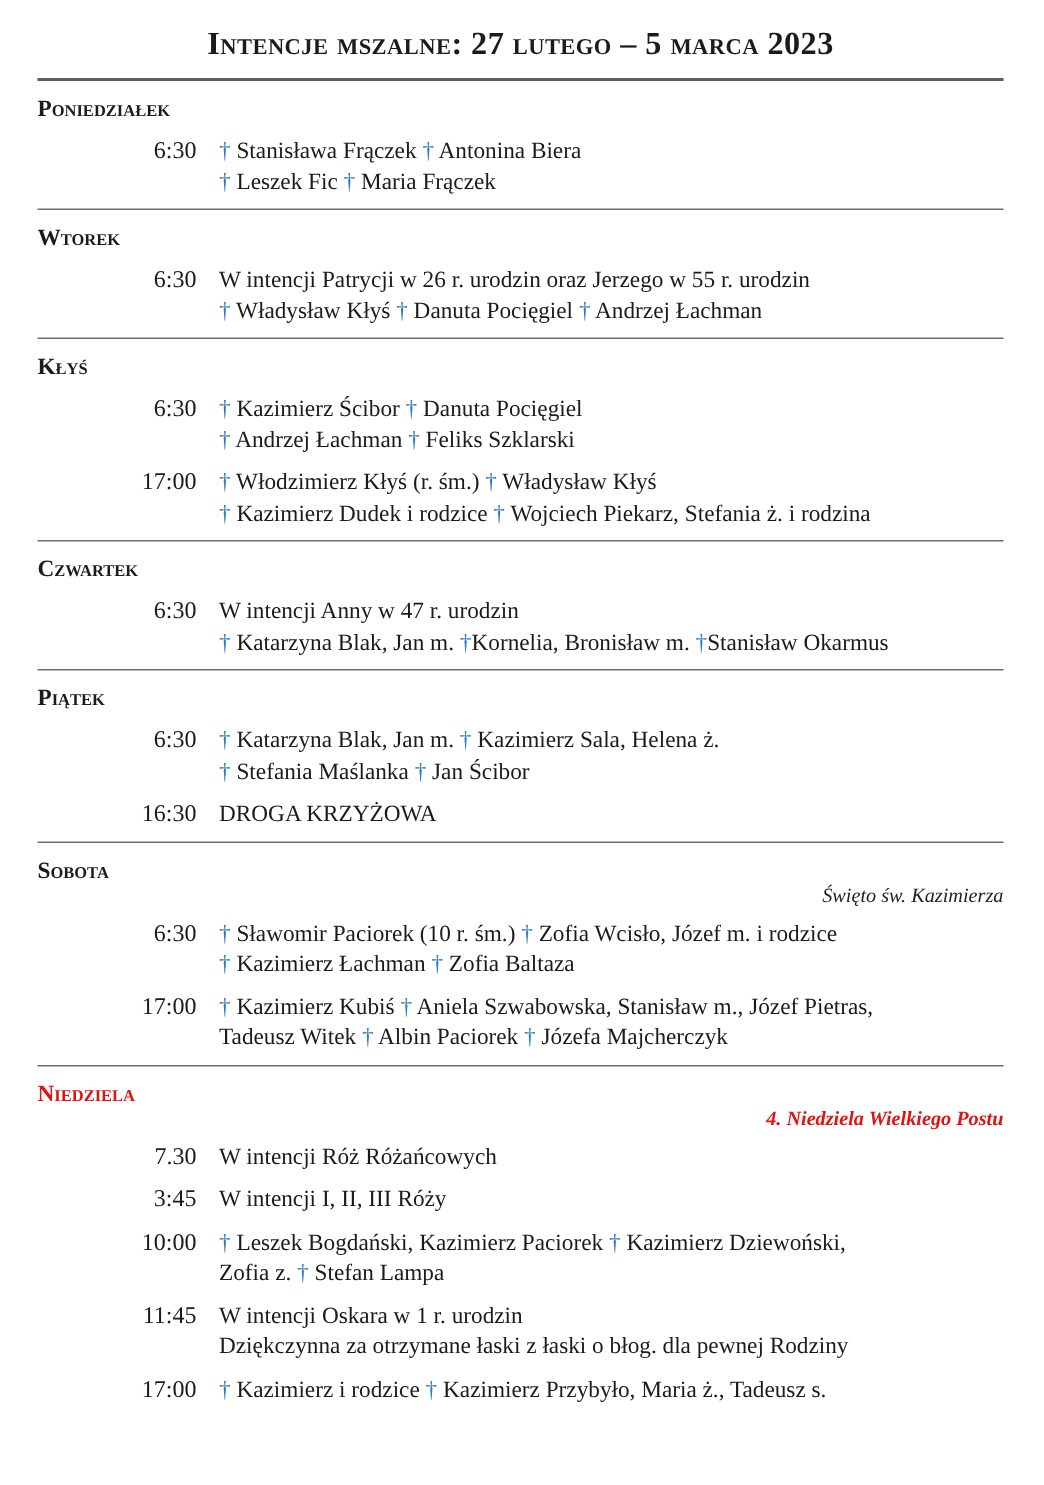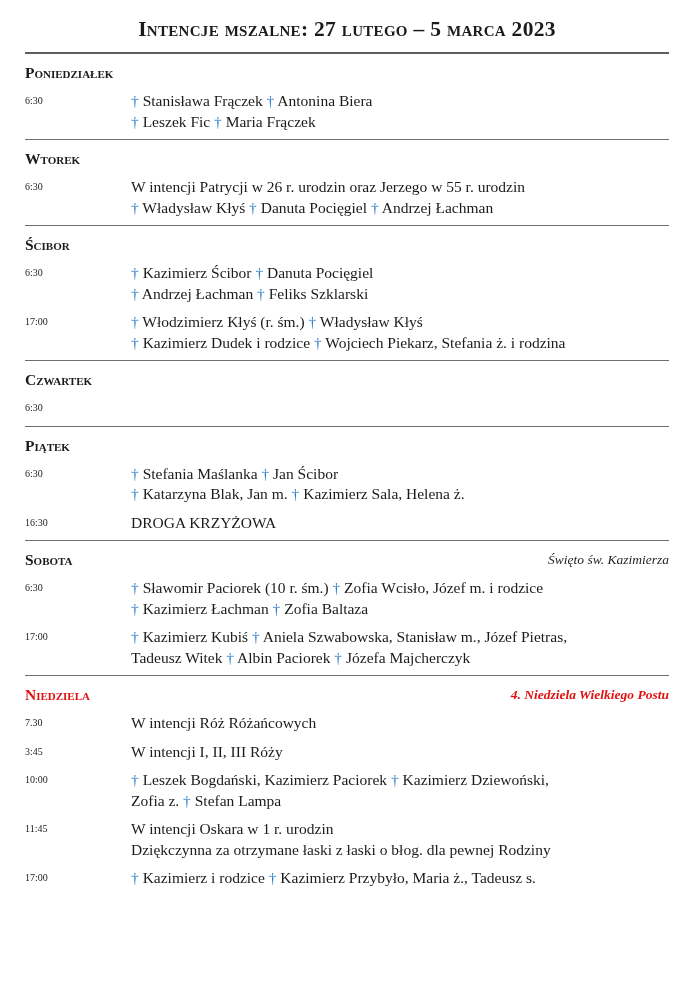--- a/index.html
+++ b/index.html
@@ -50,39 +50,40 @@
     font-weight:bold;
     font-size:15.5px;
     line-height:20px;
   }
   .day-name.red{color:var(--red);}
   .day-note{
     font-style:italic;
     font-size:13.5px;
     line-height:17px;
     color:#1f1f1f;
-    margin-top:1px;
+    margin-top:17px;
   }
   .day-note.red{
     color:var(--red);
     font-weight:bold;
   }
   .day-note:empty{display:none;}
   .entry{
     display:flex;
     margin-top:8px;
   }
   .entry-time{
     width:106px;
     flex:0 0 106px;
-    text-align:left;
-    font-size:10px;
+    text-align:right;
+    font-size:16px;
     line-height:20.5px;
   }
   .entry-lines{
+    margin-left:15px;
     font-size:15.5px;
     line-height:20.5px;
   }
   .cross{color:var(--cross);}
 </style>
 </head>
 <body>
 
 <div class="page">
   <h1 class="page-title">Intencje mszalne: 27 lutego – 5 marca 2023</h1>
@@ -117,21 +118,21 @@
               <div>W intencji Patrycji w 26 r. urodzin oraz Jerzego w 55 r. urodzin</div>
               <div><span class="cross">†</span> Władysław Kłyś <span class="cross">†</span> Danuta Pocięgiel <span class="cross">†</span> Andrzej Łachman</div>
             </span>
   </div>
 </div>
     <div class="day-rule"></div>
   </section>
 
   <section class="day">
     <div class="day-header">
-      <span class="day-name">Ścibor</span>
+      <span class="day-name">Kłyś</span>
 
     </div>
     <div class="entries">
   <div class="entry">
     <span class="entry-time">6:30</span>
     <span class="entry-lines">
               <div><span class="cross">†</span> Kazimierz Ścibor <span class="cross">†</span> Danuta Pocięgiel</div>
               <div><span class="cross">†</span> Andrzej Łachman <span class="cross">†</span> Feliks Szklarski</div>
             </span>
   </div>
@@ -148,36 +149,40 @@
   </section>
 
   <section class="day">
     <div class="day-header">
       <span class="day-name">Czwartek</span>
 
     </div>
     <div class="entries">
   <div class="entry">
     <span class="entry-time">6:30</span>
+    <span class="entry-lines">
+              <div>W intencji Anny w 47 r. urodzin</div>
+              <div><span class="cross">†</span> Katarzyna Blak, Jan m. <span class="cross">†</span>Kornelia, Bronisław m. <span class="cross">†</span>Stanisław Okarmus</div>
+            </span>
   </div>
 </div>
     <div class="day-rule"></div>
   </section>
 
   <section class="day">
     <div class="day-header">
       <span class="day-name">Piątek</span>
 
     </div>
     <div class="entries">
   <div class="entry">
     <span class="entry-time">6:30</span>
     <span class="entry-lines">
+              <div><span class="cross">†</span> Katarzyna Blak, Jan m. <span class="cross">†</span> Kazimierz Sala, Helena ż.</div>
               <div><span class="cross">†</span> Stefania Maślanka <span class="cross">†</span> Jan Ścibor</div>
-              <div><span class="cross">†</span> Katarzyna Blak, Jan m. <span class="cross">†</span> Kazimierz Sala, Helena ż.</div>
             </span>
   </div>
 
   <div class="entry">
     <span class="entry-time">16:30</span>
     <span class="entry-lines">
               <div>DROGA KRZYŻOWA</div>
             </span>
   </div>
 

